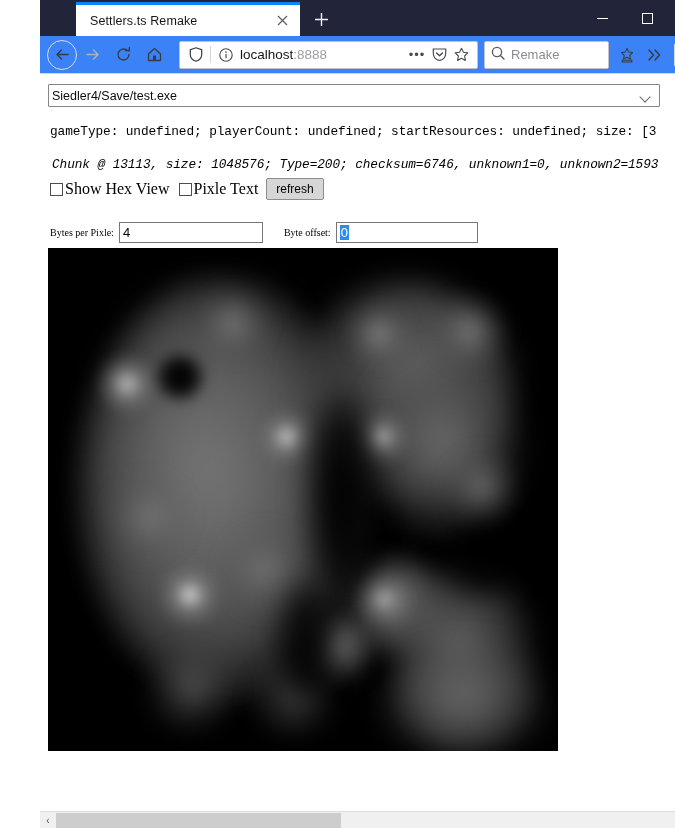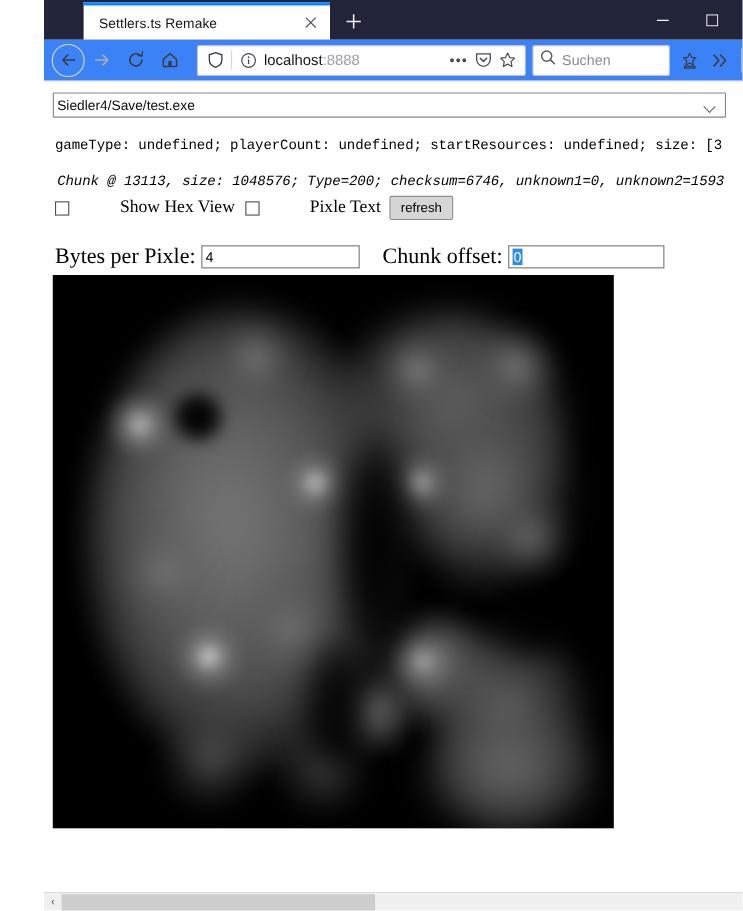--- a/index.html
+++ b/index.html
@@ -174,41 +174,41 @@
     font-size: 12.8px;
     color: #000000;
     white-space: nowrap;
     overflow: hidden;
     letter-spacing: -0.1px;
   }
   .mono-line.info { margin: 17px 0 15px 2px; }
   .mono-line.chunk { margin: 18px 0 6px 4px; font-style: italic; }
 
   .ctrl-row { display: flex; align-items: center; margin: 4px 0 0 2px; }
-  .cb-label { display: flex; align-items: center; font-size: 16px; color: #000; font-family: "Liberation Serif", serif; gap: 44px; }
+  .cb-label { display: flex; align-items: center; font-size: 16px; color: #000; font-family: "Liberation Serif", serif; }
   input[type=checkbox] {
     width: 13px; height: 13px; margin: 0 2px 0 0;
     appearance: none; -webkit-appearance: none;
     border: 1px solid #4d4d4d; background: #fff; border-radius: 0;
     flex: 0 0 13px;
   }
   .cb-gap { width: 9px; }
   button.refresh {
     margin-left: 8px;
     font-family: "Liberation Sans", sans-serif;
     font-size: 12px;
     color: #000;
     background: #d6d6d6;
     border: 1px solid #8d8d8d;
     border-radius: 2px;
     padding: 3px 9px;
   }
 
   .field-row { display: flex; align-items: center; margin: 22px 0 0 2px; }
-  .field-label { font-size: 20px; color: #000; font-family: "Liberation Serif", serif; white-space: nowrap; }
+  .field-label { font-size: 10px; color: #000; font-family: "Liberation Serif", serif; white-space: nowrap; }
   input.textbox {
     height: 21px;
     border: 1px solid #767676;
     background: #ffffff;
     font-family: "Liberation Sans", sans-serif;
     font-size: 13px;
     color: #000;
     padding: 1px 3px;
     margin-left: 5px;
     border-radius: 0;
@@ -369,21 +369,21 @@
       </span>
     </div>
 
     <div class="searchbar">
       <span>
         <svg width="14" height="14" viewBox="0 0 14 14">
             <circle cx="6" cy="6" r="4.6" stroke="#5a5a62" stroke-width="1.3" fill="none"></circle>
             <path d="M9.4 9.4 L13 13" stroke="#5a5a62" stroke-width="1.4" stroke-linecap="round"></path>
           </svg>
       </span>
-      <span class="search-ph">Suchen</span>
+      <span class="search-ph">Remake</span>
     </div>
 
     <div class="tb-ico">
       <svg width="16" height="16" viewBox="0 0 16 16">
         <path d="M8 1.4 L9.7 5.1 L13.6 5.6 L10.7 8.3 L11.5 12.1 L8 10.2 L4.5 12.1 L5.3 8.3 L2.4 5.6 L6.3 5.1 Z" stroke="#3a3a42" stroke-width="1.05" fill="none" stroke-linejoin="round"></path>
         <path d="M3.2 13.3 H12.8 V15 H3.2 Z" stroke="#3a3a42" stroke-width="1.05" fill="none"></path>
       </svg>
     </div>
     <div class="tb-ico">
       <svg width="16" height="14" viewBox="0 0 16 14">
@@ -425,21 +425,21 @@
           <input type="checkbox" style="">
           <span>Pixle Text</span>
         </label>
         <button class="refresh">refresh</button>
       </div>
 
       <div class="field-row">
         <span class="field-label">Bytes per Pixle:</span>
         <input class="textbox bpp" type="text" value="4" style="">
         <span class="offset-gap"></span>
-        <span class="field-label">Chunk offset:</span>
+        <span class="field-label">Byte offset:</span>
         <span class="offset-wrap">
           <input class="textbox offset" type="text" style="color: transparent;" value="0">
           <span class="sel-hl">0</span>
         </span>
       </div>
 
       <div class="mapcanvas">
         <div class="blobs">
 
           <div class="blob" style="left:30px;top:28px;width:290px;height:425px;background:radial-gradient(ellipse at 50% 50%, rgba(110,110,110,.92) 0%, rgba(88,88,88,.82) 38%, rgba(55,55,55,.5) 66%, rgba(0,0,0,0) 86%);filter:blur(13px);"></div>

